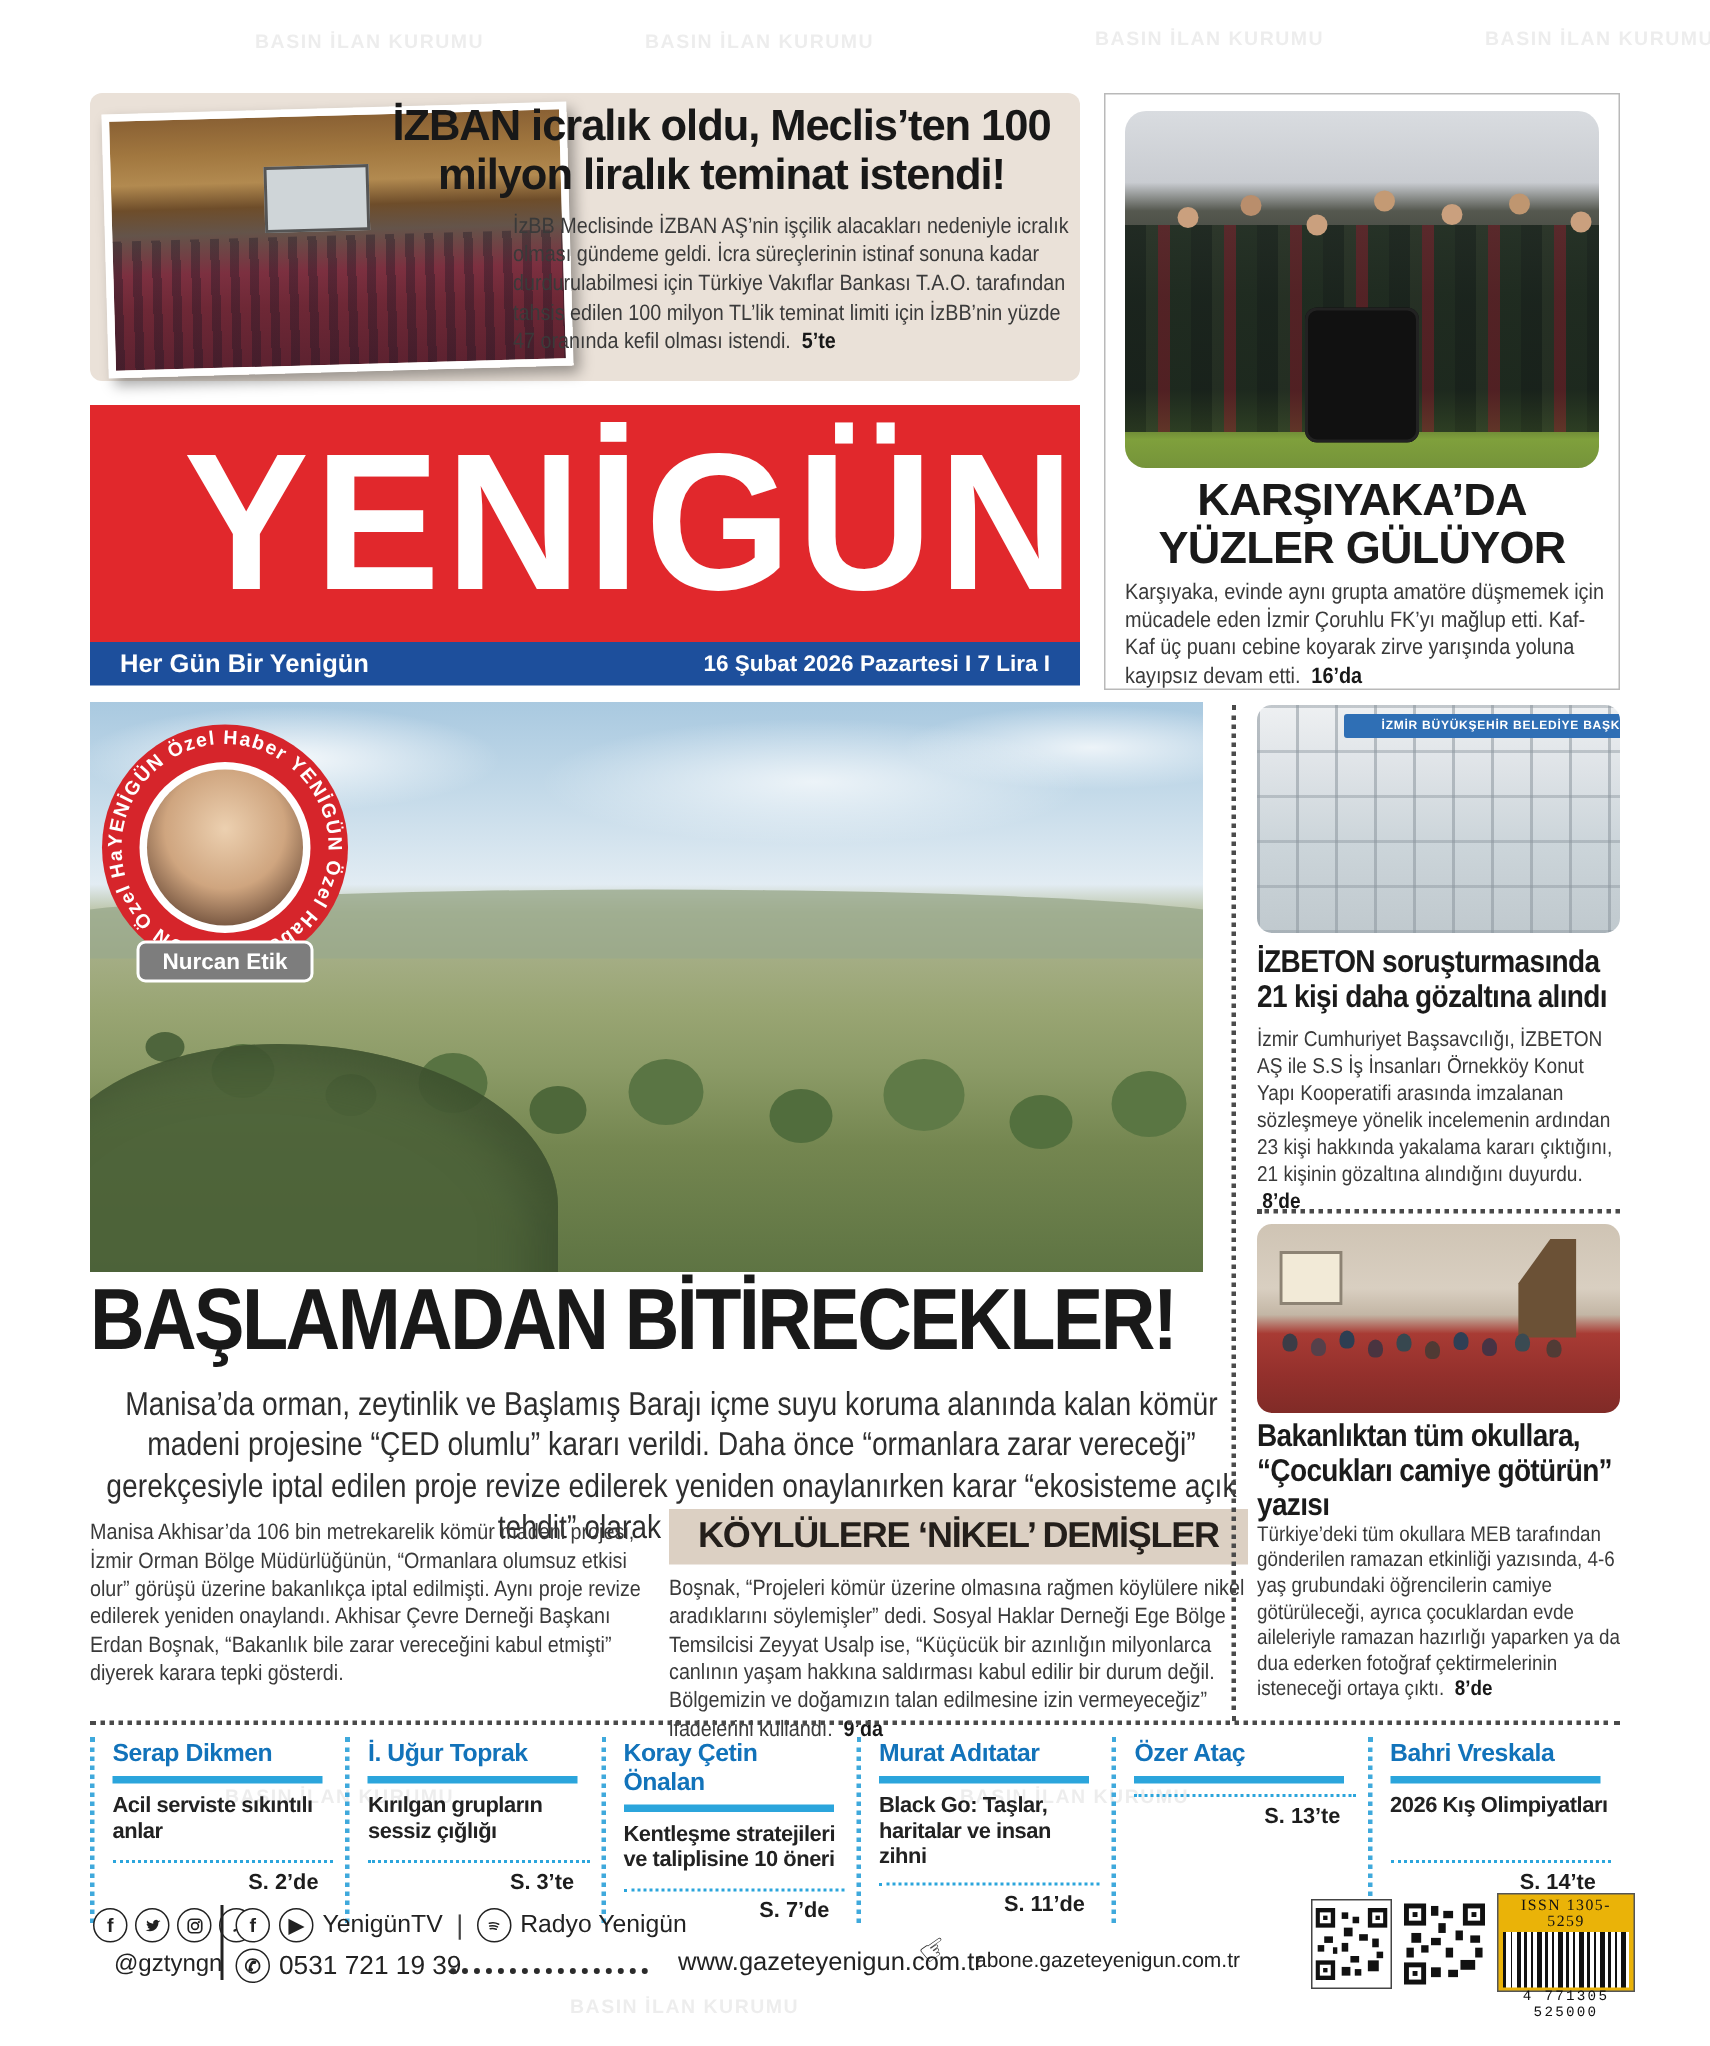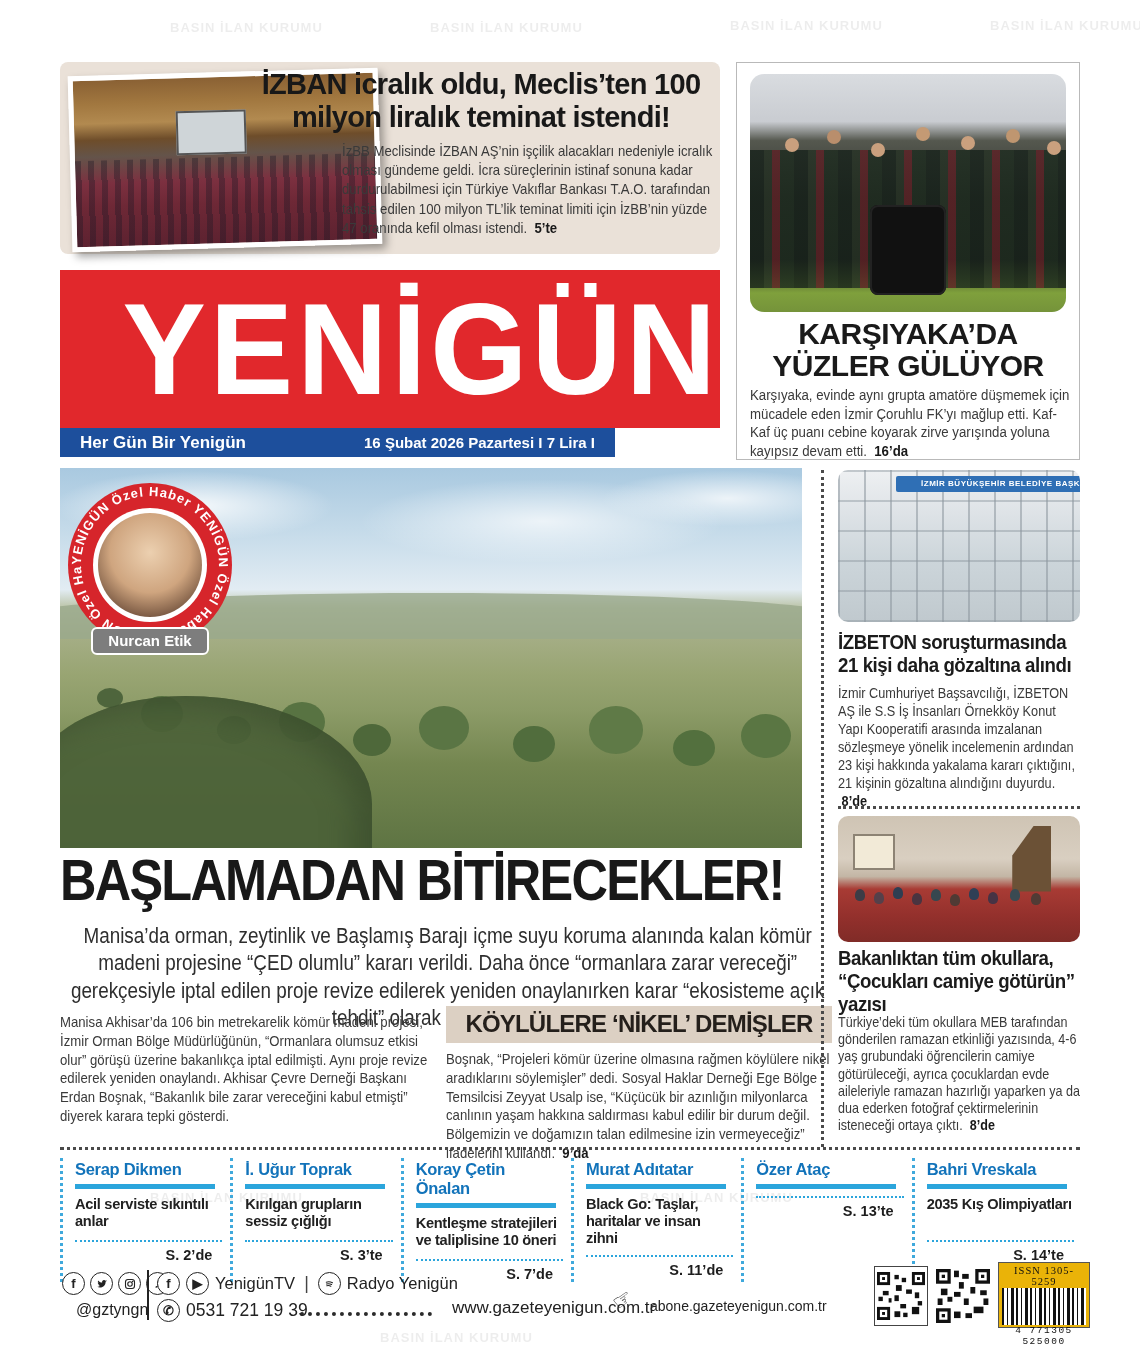--- a/index.html
+++ b/index.html
@@ -33,21 +33,21 @@
   .fb-shirt{position:absolute;left:38%;top:55%;width:24%;height:38%;border-radius:8px;background:#111;
             box-shadow:inset 0 0 0 2px #222;}
   .fb-title{left:740px;top:318px;width:336px;text-align:center;font-size:30px;font-weight:800;line-height:1.08;
             color:#1a1a1a;letter-spacing:-0.5px;}
   .fb-body{left:750px;top:386px;width:360px;font-size:14.9px;line-height:1.25;color:#3a3a3a;
            transform:scaleX(.889);transform-origin:left top;}
 
   
   .mast-red{left:60px;top:270px;width:660px;height:158px;background:#e1282c;display:flex;align-items:center;justify-content:flex-end;}
   .mast-logo{font-size:125px;font-weight:800;color:#fff;letter-spacing:4px;line-height:150px;transform:scaleY(1.04);}
-  .mast-blue{left:60px;top:428px;width:555px;height:29px;background:#1d4f9c;color:#fff;display:flex;
+  .mast-blue{left:60px;top:428px;width:660px;height:29px;background:#1d4f9c;color:#fff;display:flex;
              justify-content:space-between;align-items:center;padding:0 20px;box-sizing:border-box;}
   .mast-slogan{font-weight:700;font-size:17px;}
   .mast-date{font-size:15px;font-weight:600;}
 
   
   .mp{left:60px;top:468px;width:742px;height:380px;overflow:hidden;
       background:
         radial-gradient(ellipse 200px 50px at 18% 10%, rgba(255,255,255,.85), rgba(255,255,255,0) 70%),
         radial-gradient(ellipse 260px 60px at 65% 14%, rgba(255,255,255,.7), rgba(255,255,255,0) 70%),
         radial-gradient(ellipse 180px 40px at 90% 8%, rgba(255,255,255,.75), rgba(255,255,255,0) 70%),
@@ -277,21 +277,21 @@
     </div>
     <div class="col">
       <div class="col-name">Özer Ataç</div>
       <div class="col-bar"></div>
       <div class="col-dots"></div>
       <div class="col-page">S. 13’te</div>
     </div>
     <div class="col">
       <div class="col-name">Bahri Vreskala</div>
       <div class="col-bar"></div>
-      <div class="col-topic">2035 Kış Olimpiyatları</div>
+      <div class="col-topic">2026 Kış Olimpiyatları</div>
       <div class="col-dots"></div>
       <div class="col-page">S. 14’te</div>
     </div>
   </div>
 
   <div class="abs ft-social">
     <div class="circ">f</div>
     <div class="circ">
       <svg viewBox="0 0 24 24" width="12" height="12">
           <path fill="#222" d="M22 5.8c-.7.3-1.5.5-2.2.6.8-.5 1.4-1.2 1.7-2.1-.8.4-1.6.8-2.5 1A3.9 3.9 0 0 0 12.3 9C9 8.8 6.1 7.2 4.2 4.8c-.9 1.6-.5 3.6 1 4.7-.6 0-1.2-.2-1.7-.5 0 1.8 1.3 3.4 3 3.8-.6.2-1.2.2-1.8.1.5 1.6 1.9 2.7 3.6 2.7A7.9 7.9 0 0 1 2 17.2 11 11 0 0 0 8 19c7.2 0 11.2-6 11.2-11.2v-.5c.8-.6 1.4-1.3 1.8-2z"></path>

